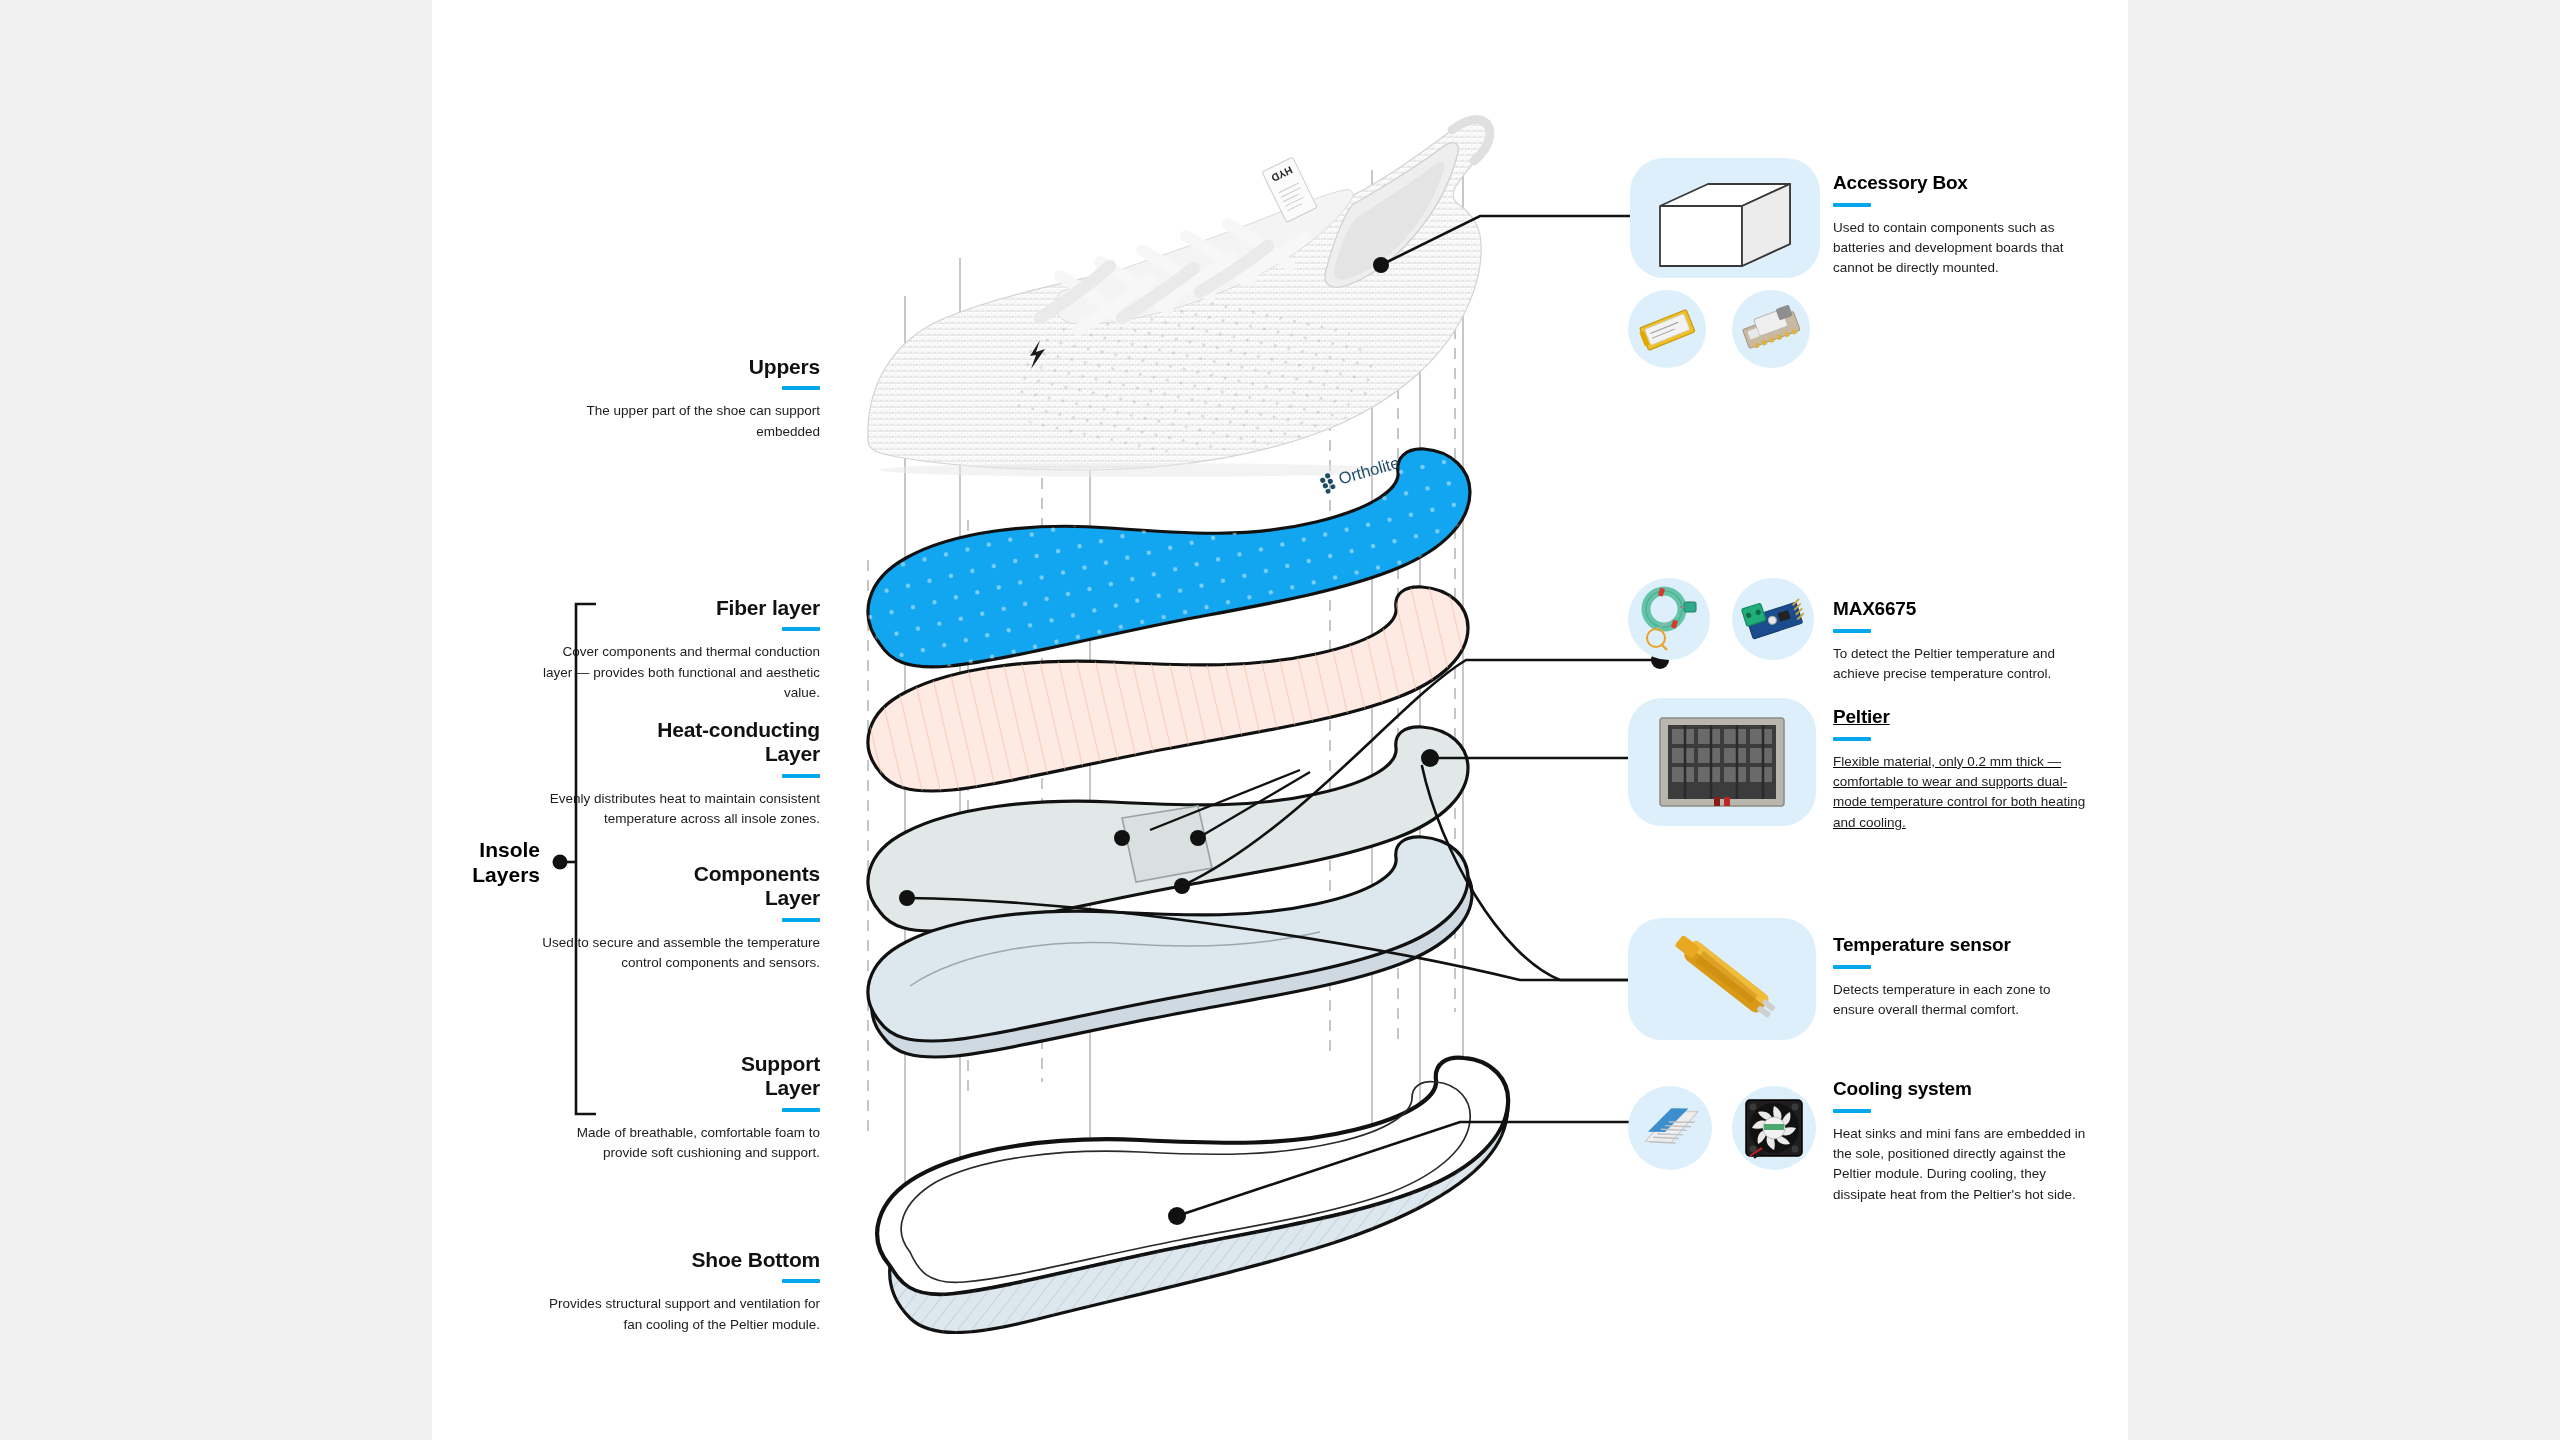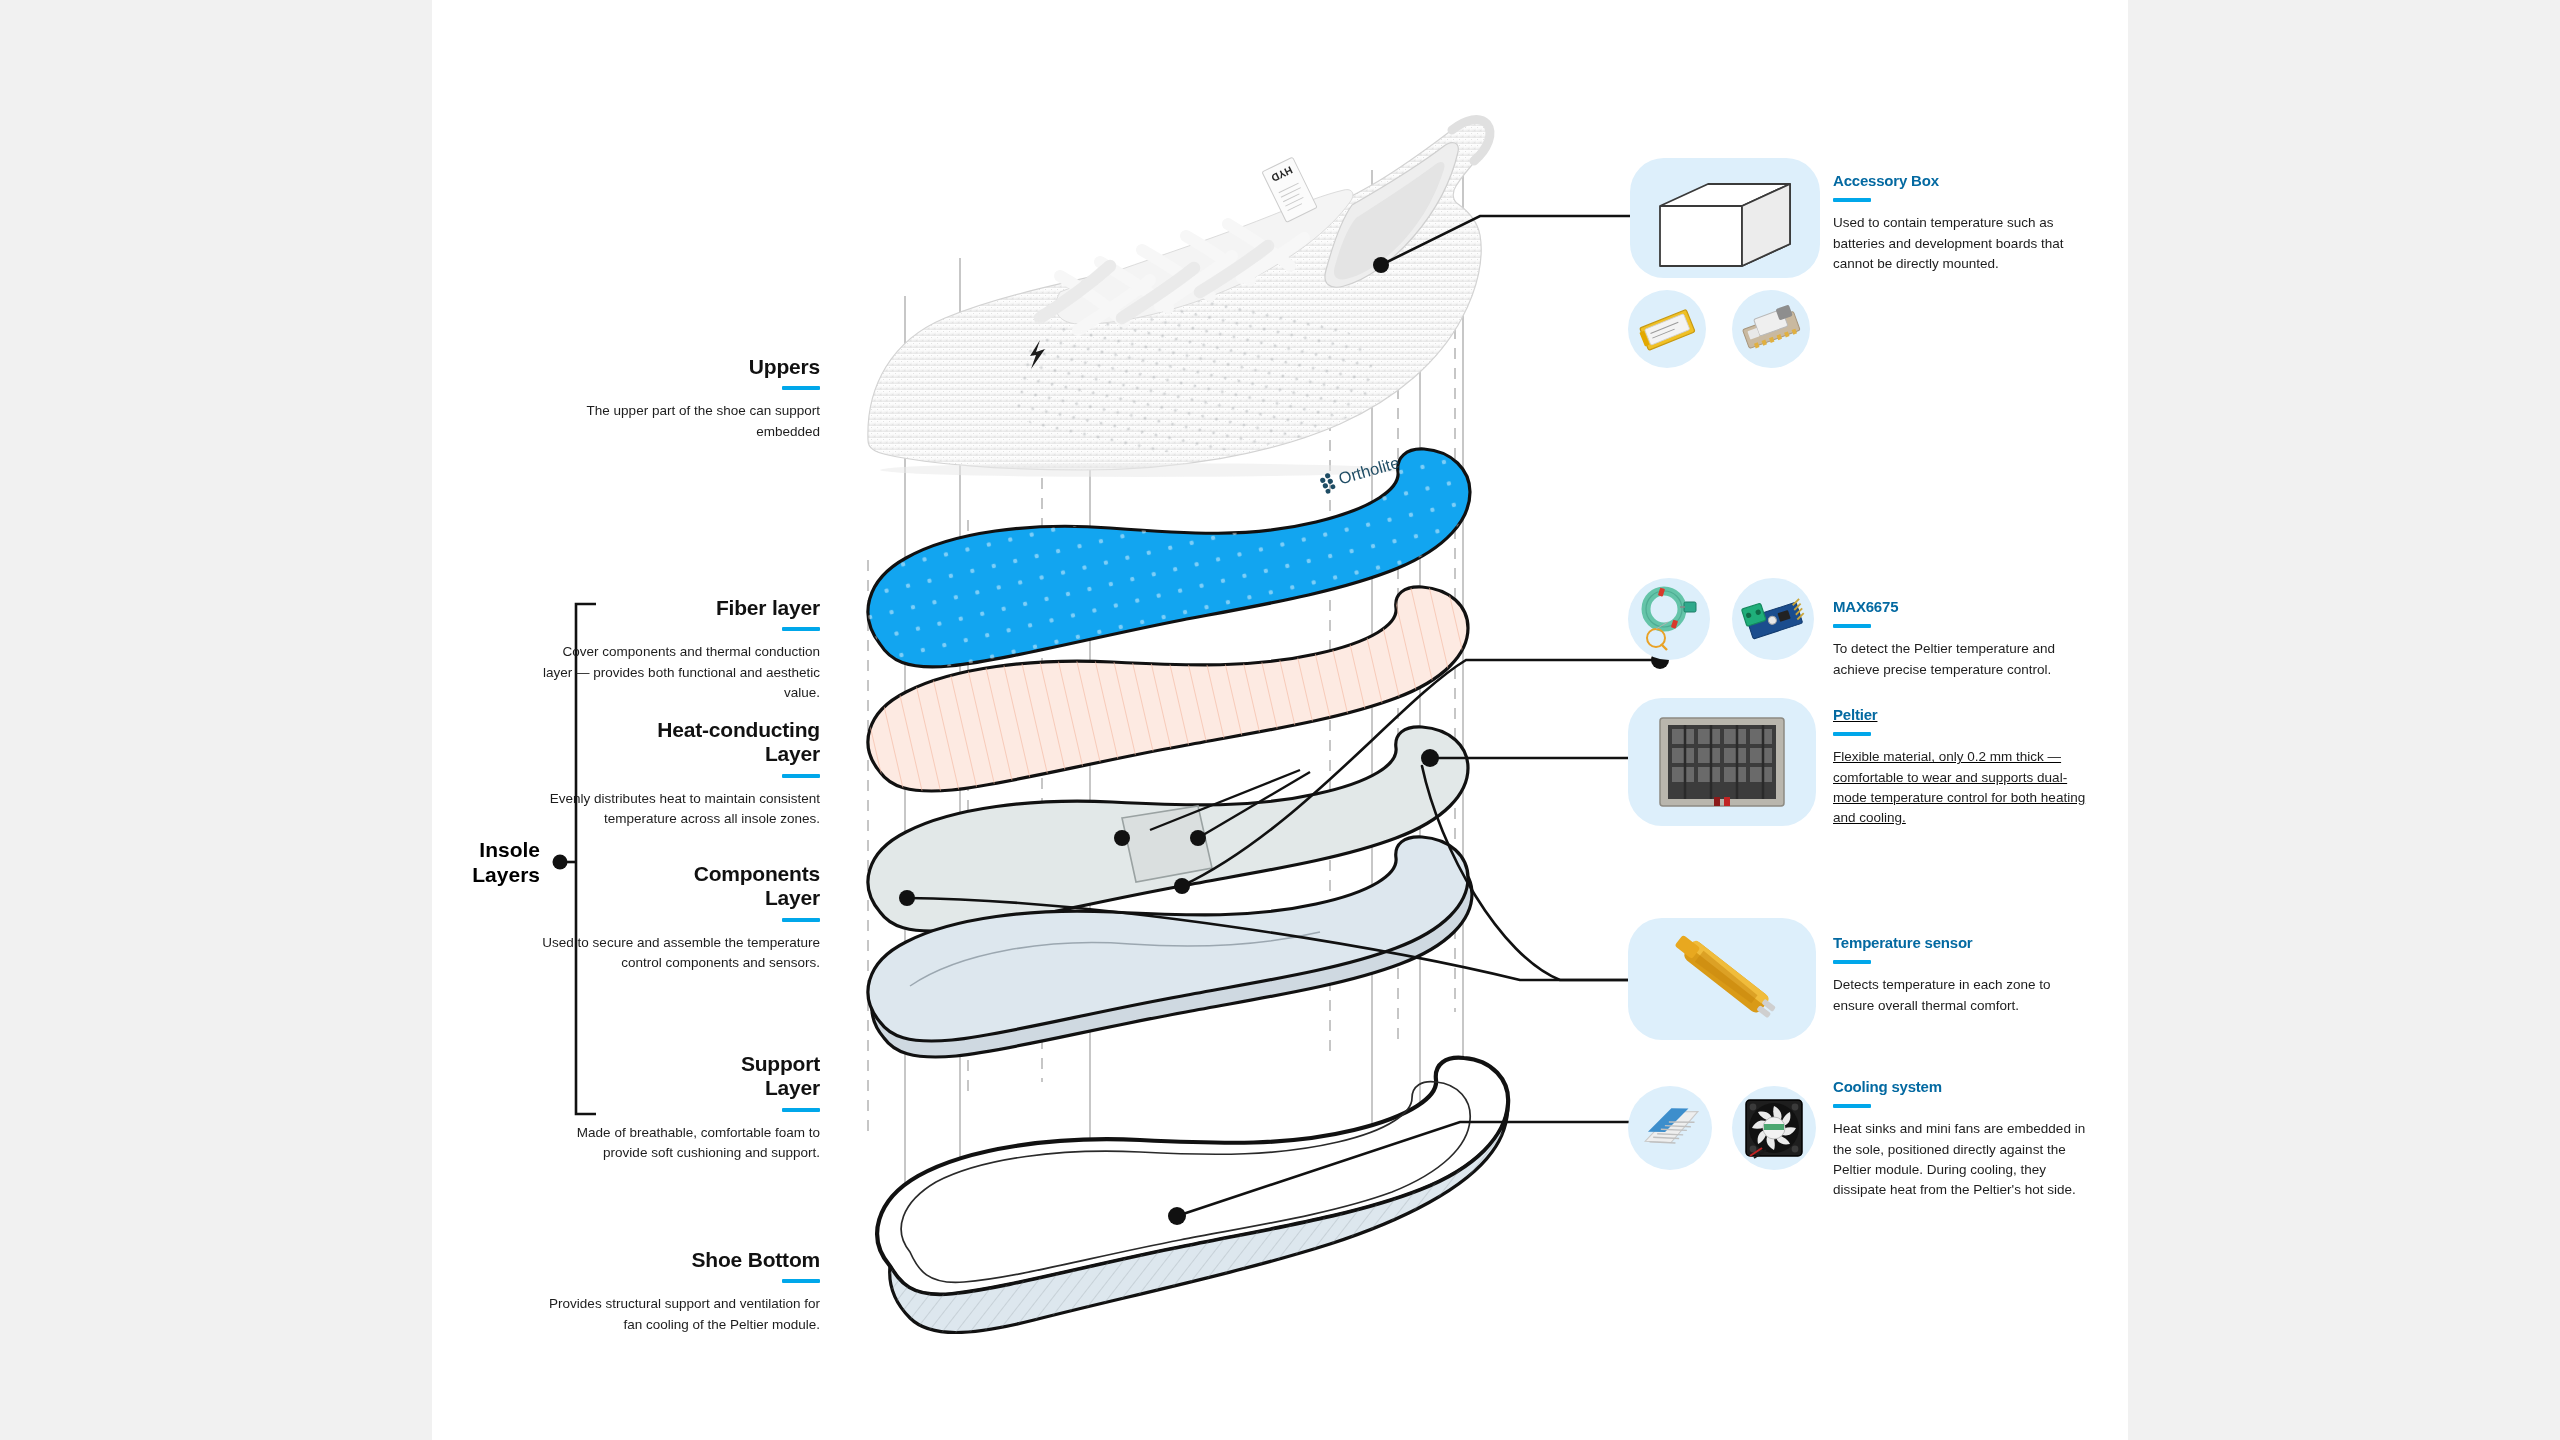--- a/index.html
+++ b/index.html
@@ -27,21 +27,21 @@
     width:38px;height:4px;background:#00a7ea;
     margin-left:auto;margin-top:7px;margin-bottom:11px;border-radius:1px;
   }
   .lbl .desc{
     font-size:13.5px;color:#1d1d1d;line-height:1.5;
   }
 
   
   .panel{position:absolute;}
   .panel .ttl{
-    font-size:15px;font-weight:bold;color:#0369a1;line-height:1.15;
+    font-size:19px;font-weight:bold;color:#000000;line-height:1.15;
     letter-spacing:-0.2px;
   }
   .panel .rule{
     width:38px;height:4px;background:#00a7ea;
     margin-top:9px;margin-bottom:11px;border-radius:1px;
   }
   .panel .desc{font-size:13.5px;color:#1d1d1d;line-height:1.5;}
 
   
   .bub{position:absolute;background:#ddeffb;overflow:hidden;}
@@ -590,21 +590,21 @@
       <circle cx="42" cy="42" r="11" fill="#f2f2f2" stroke="#bbb" stroke-width="1"></circle>
       <rect x="32" y="38" width="20" height="6" fill="#2f9a5a" opacity="0.85"></rect>
       <line x1="30" y1="62" x2="18" y2="70" stroke="#c02424" stroke-width="2"></line>
       <line x1="34" y1="64" x2="22" y2="72" stroke="#1a1a1a" stroke-width="2"></line>
     </svg>
   </div>
 
   <div class="panel" style="left:1833px;top:172px;width:262px;">
     <div class="ttl">Accessory Box</div>
     <div class="rule"></div>
-    <div class="desc">Used to contain temperature such as batteries and development boards that cannot be directly mounted.</div>
+    <div class="desc">Used to contain components such as batteries and development boards that cannot be directly mounted.</div>
   </div>
 
   <div class="panel" style="left:1833px;top:578px;width:262px;margin-top:20px;">
     <div class="ttl">MAX6675</div>
     <div class="rule"></div>
     <div class="desc">To detect the Peltier temperature and achieve precise temperature control.</div>
   </div>
 
   <div class="panel" style="left:1833px;top:706px;width:262px;text-decoration:underline;">
     <div class="ttl">Peltier</div>

